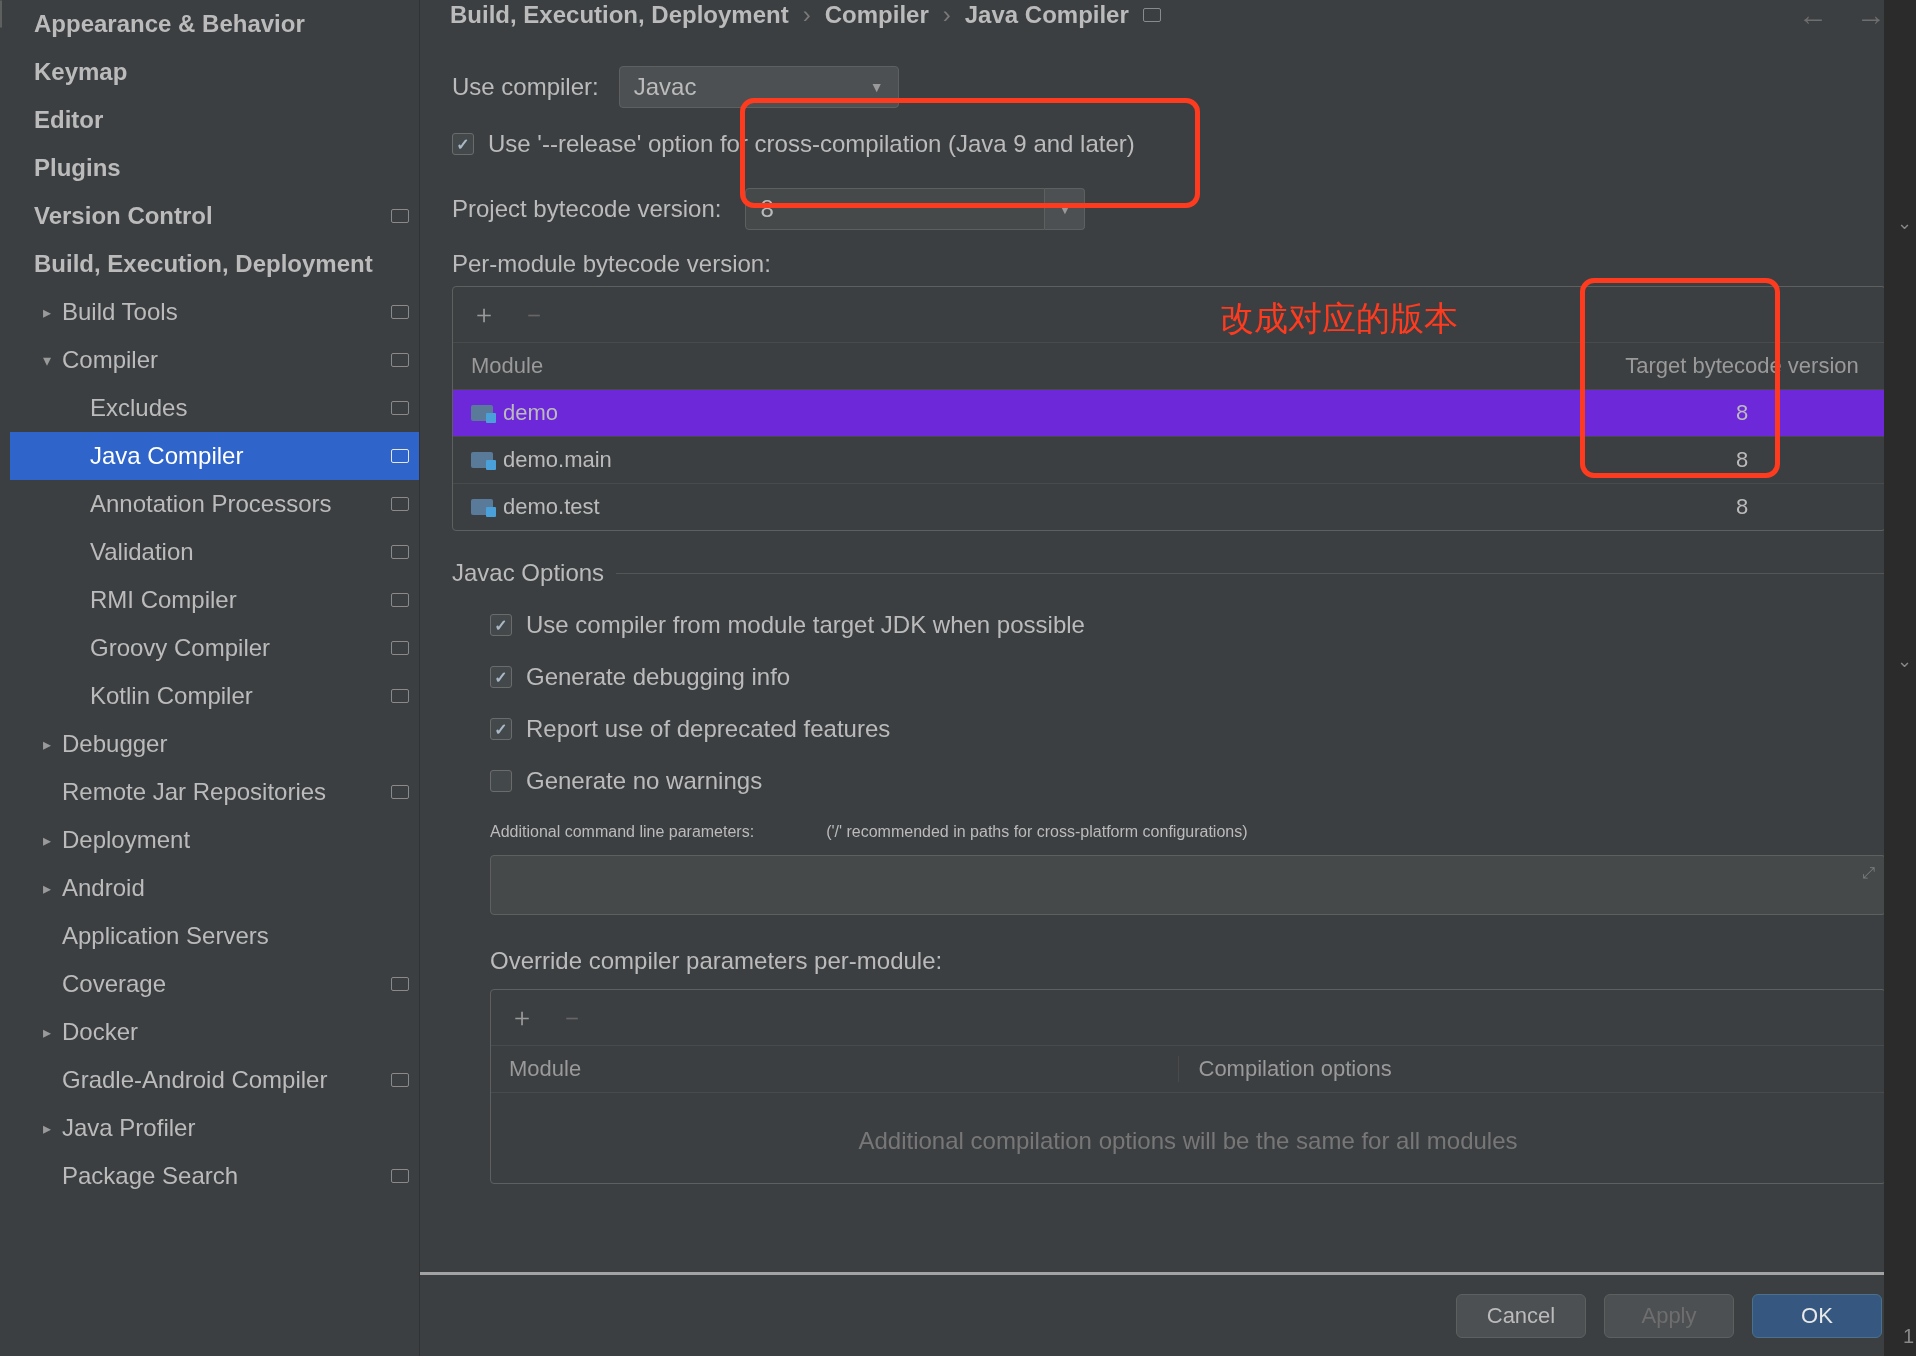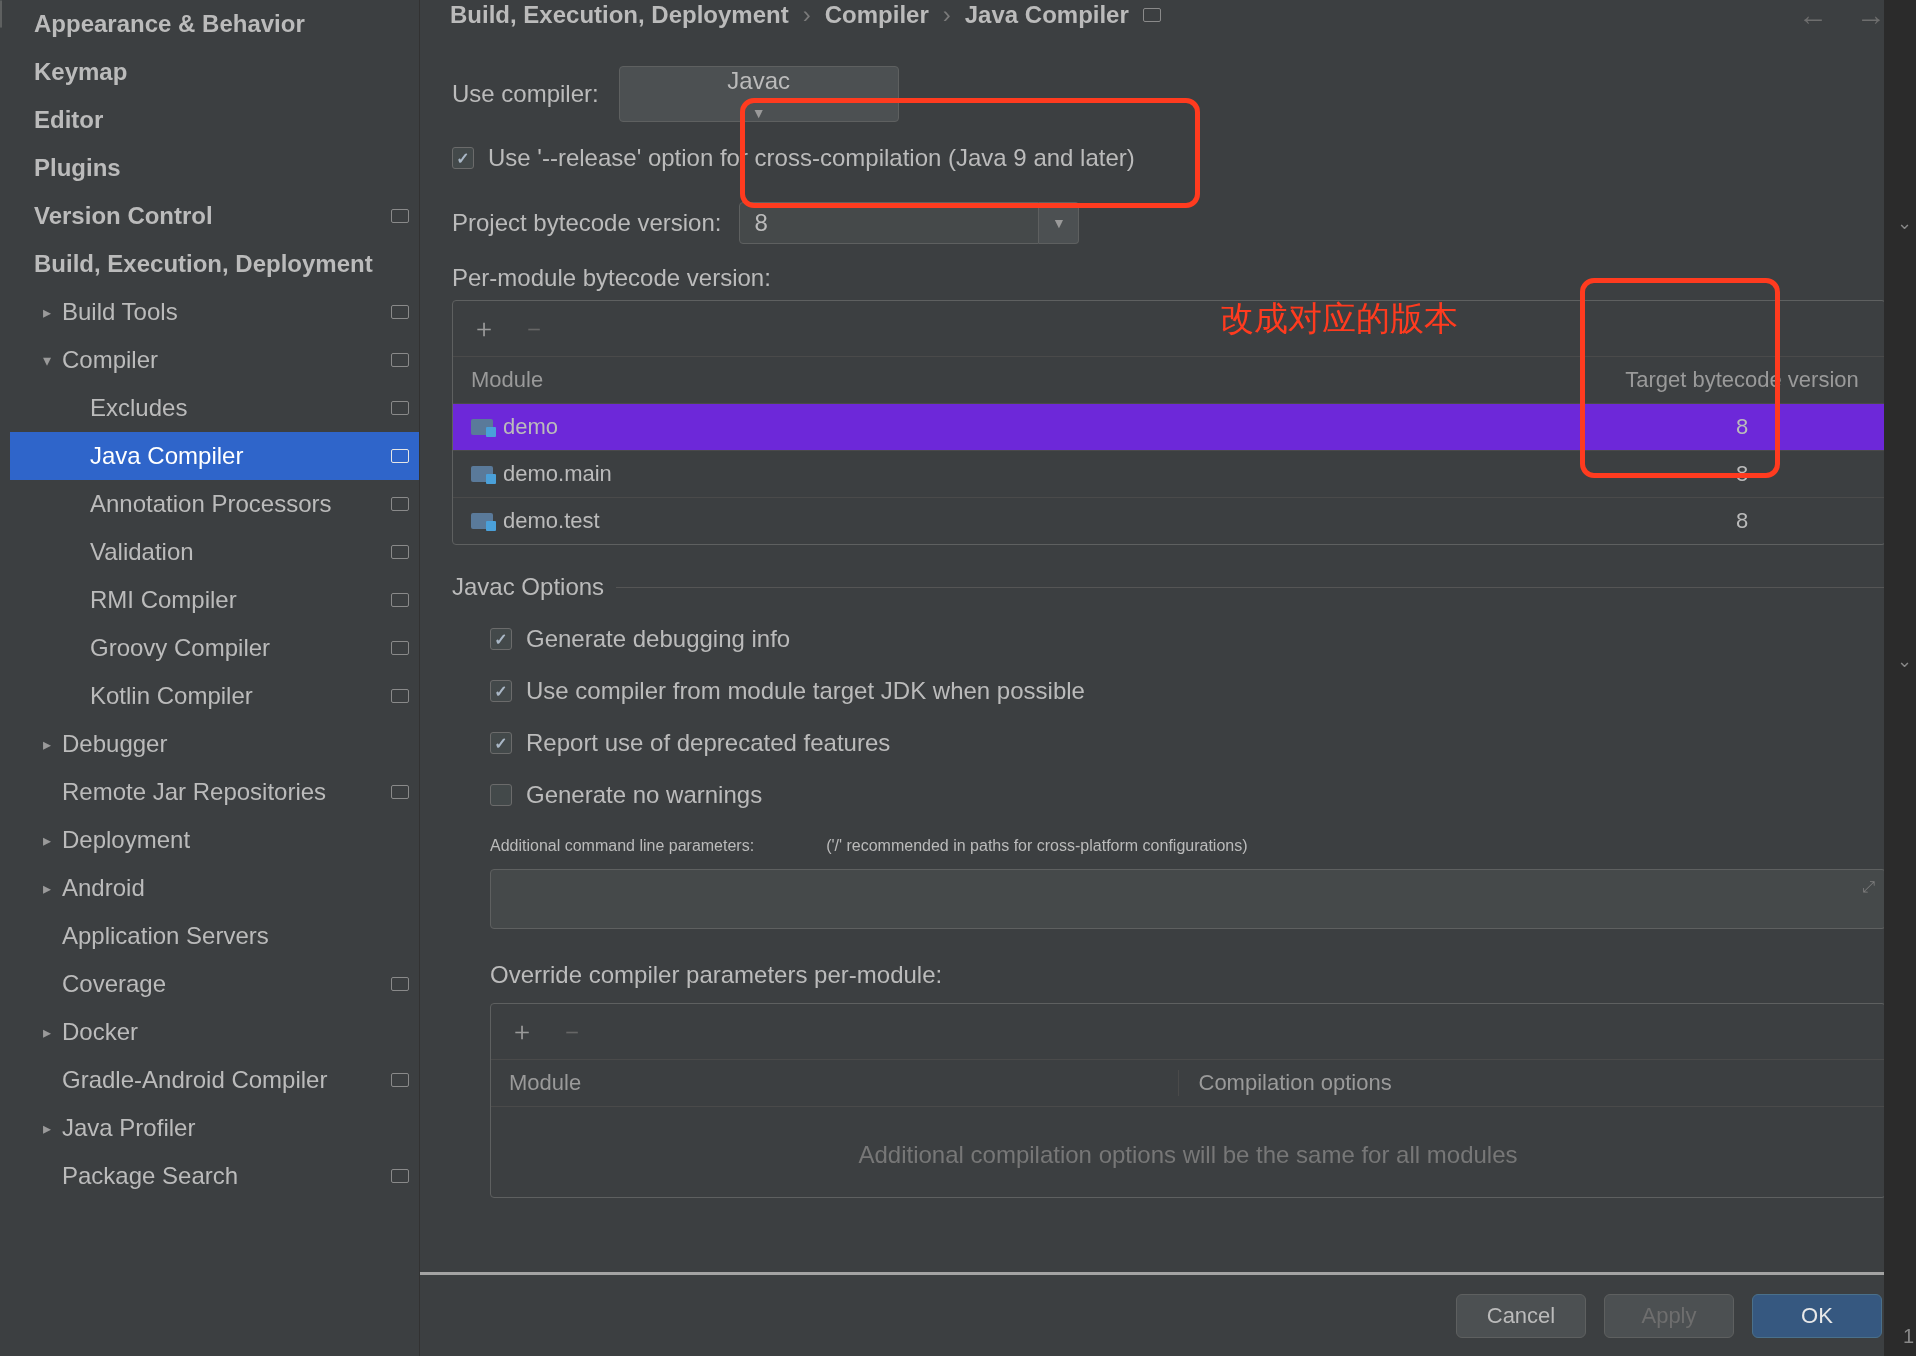--- a/index.html
+++ b/index.html
@@ -95,23 +95,22 @@
     flex: 1;
     padding: 36px 30px 10px 32px;
     overflow: hidden;
     font-size: 24px;
   }
   .row { display: flex; align-items: center; margin-bottom: 22px; }
   .row .label { margin-right: 20px; }
   .select {
     display: flex; align-items: center; justify-content: space-between;
     background: #4c5052; border: 1px solid #5e6060; border-radius: 4px;
-    height: 56px; padding: 0 14px; min-width: 280px;
+    height: 42px; padding: 0 14px; min-width: 280px;
     color: #bbbbbb;
-    flex-direction: column;
   }
   .select .caret { color:#9a9a9a; font-size:14px; }
   .checkbox {
     width: 22px; height: 22px; border: 1px solid #6b6b6b; border-radius: 3px;
     display: inline-flex; align-items: center; justify-content: center;
     margin-right: 14px; background:#43494a;
   }
   .checkbox.checked::after {
     content: "✓"; color: #a9b7c6; font-size: 16px; font-weight: 700;
   }
@@ -369,21 +368,21 @@
           <span class="caret">▼</span>
         </div>
       </div>
 
       <div class="row" style="margin-bottom:30px;">
         <span class="checkbox checked"></span>
         <span>Use '--release' option for cross-compilation (Java 9 and later)</span>
       </div>
 
       <div class="row" style="margin-bottom:20px;">
-        <span class="label" style="margin-right:18px;">Project bytecode version:</span>
+        <span class="label" style="margin-right:24px;">Project bytecode version:</span>
         <span class="bytecode-select-wrap">
           <span class="bytecode-input">
             <span>8</span>
           </span>
           <span class="bytecode-btn">
             <span>▼</span>
           </span>
         </span>
       </div>
 
@@ -419,25 +418,25 @@
               </div>
               <div class="col-version">8</div>
             </div>
           </div>
       </div>
 
       <fieldset class="javac">
         <legend>Javac Options</legend>
         <div class="opt">
           <span class="checkbox checked"></span>
-          <span>Generate debugging info</span>
+          <span>Use compiler from module target JDK when possible</span>
         </div>
         <div class="opt">
           <span class="checkbox checked"></span>
-          <span>Use compiler from module target JDK when possible</span>
+          <span>Generate debugging info</span>
         </div>
         <div class="opt">
           <span class="checkbox checked"></span>
           <span>Report use of deprecated features</span>
         </div>
         <div class="opt">
           <span class="checkbox"></span>
           <span>Generate no warnings</span>
         </div>
         <div class="param-row">

